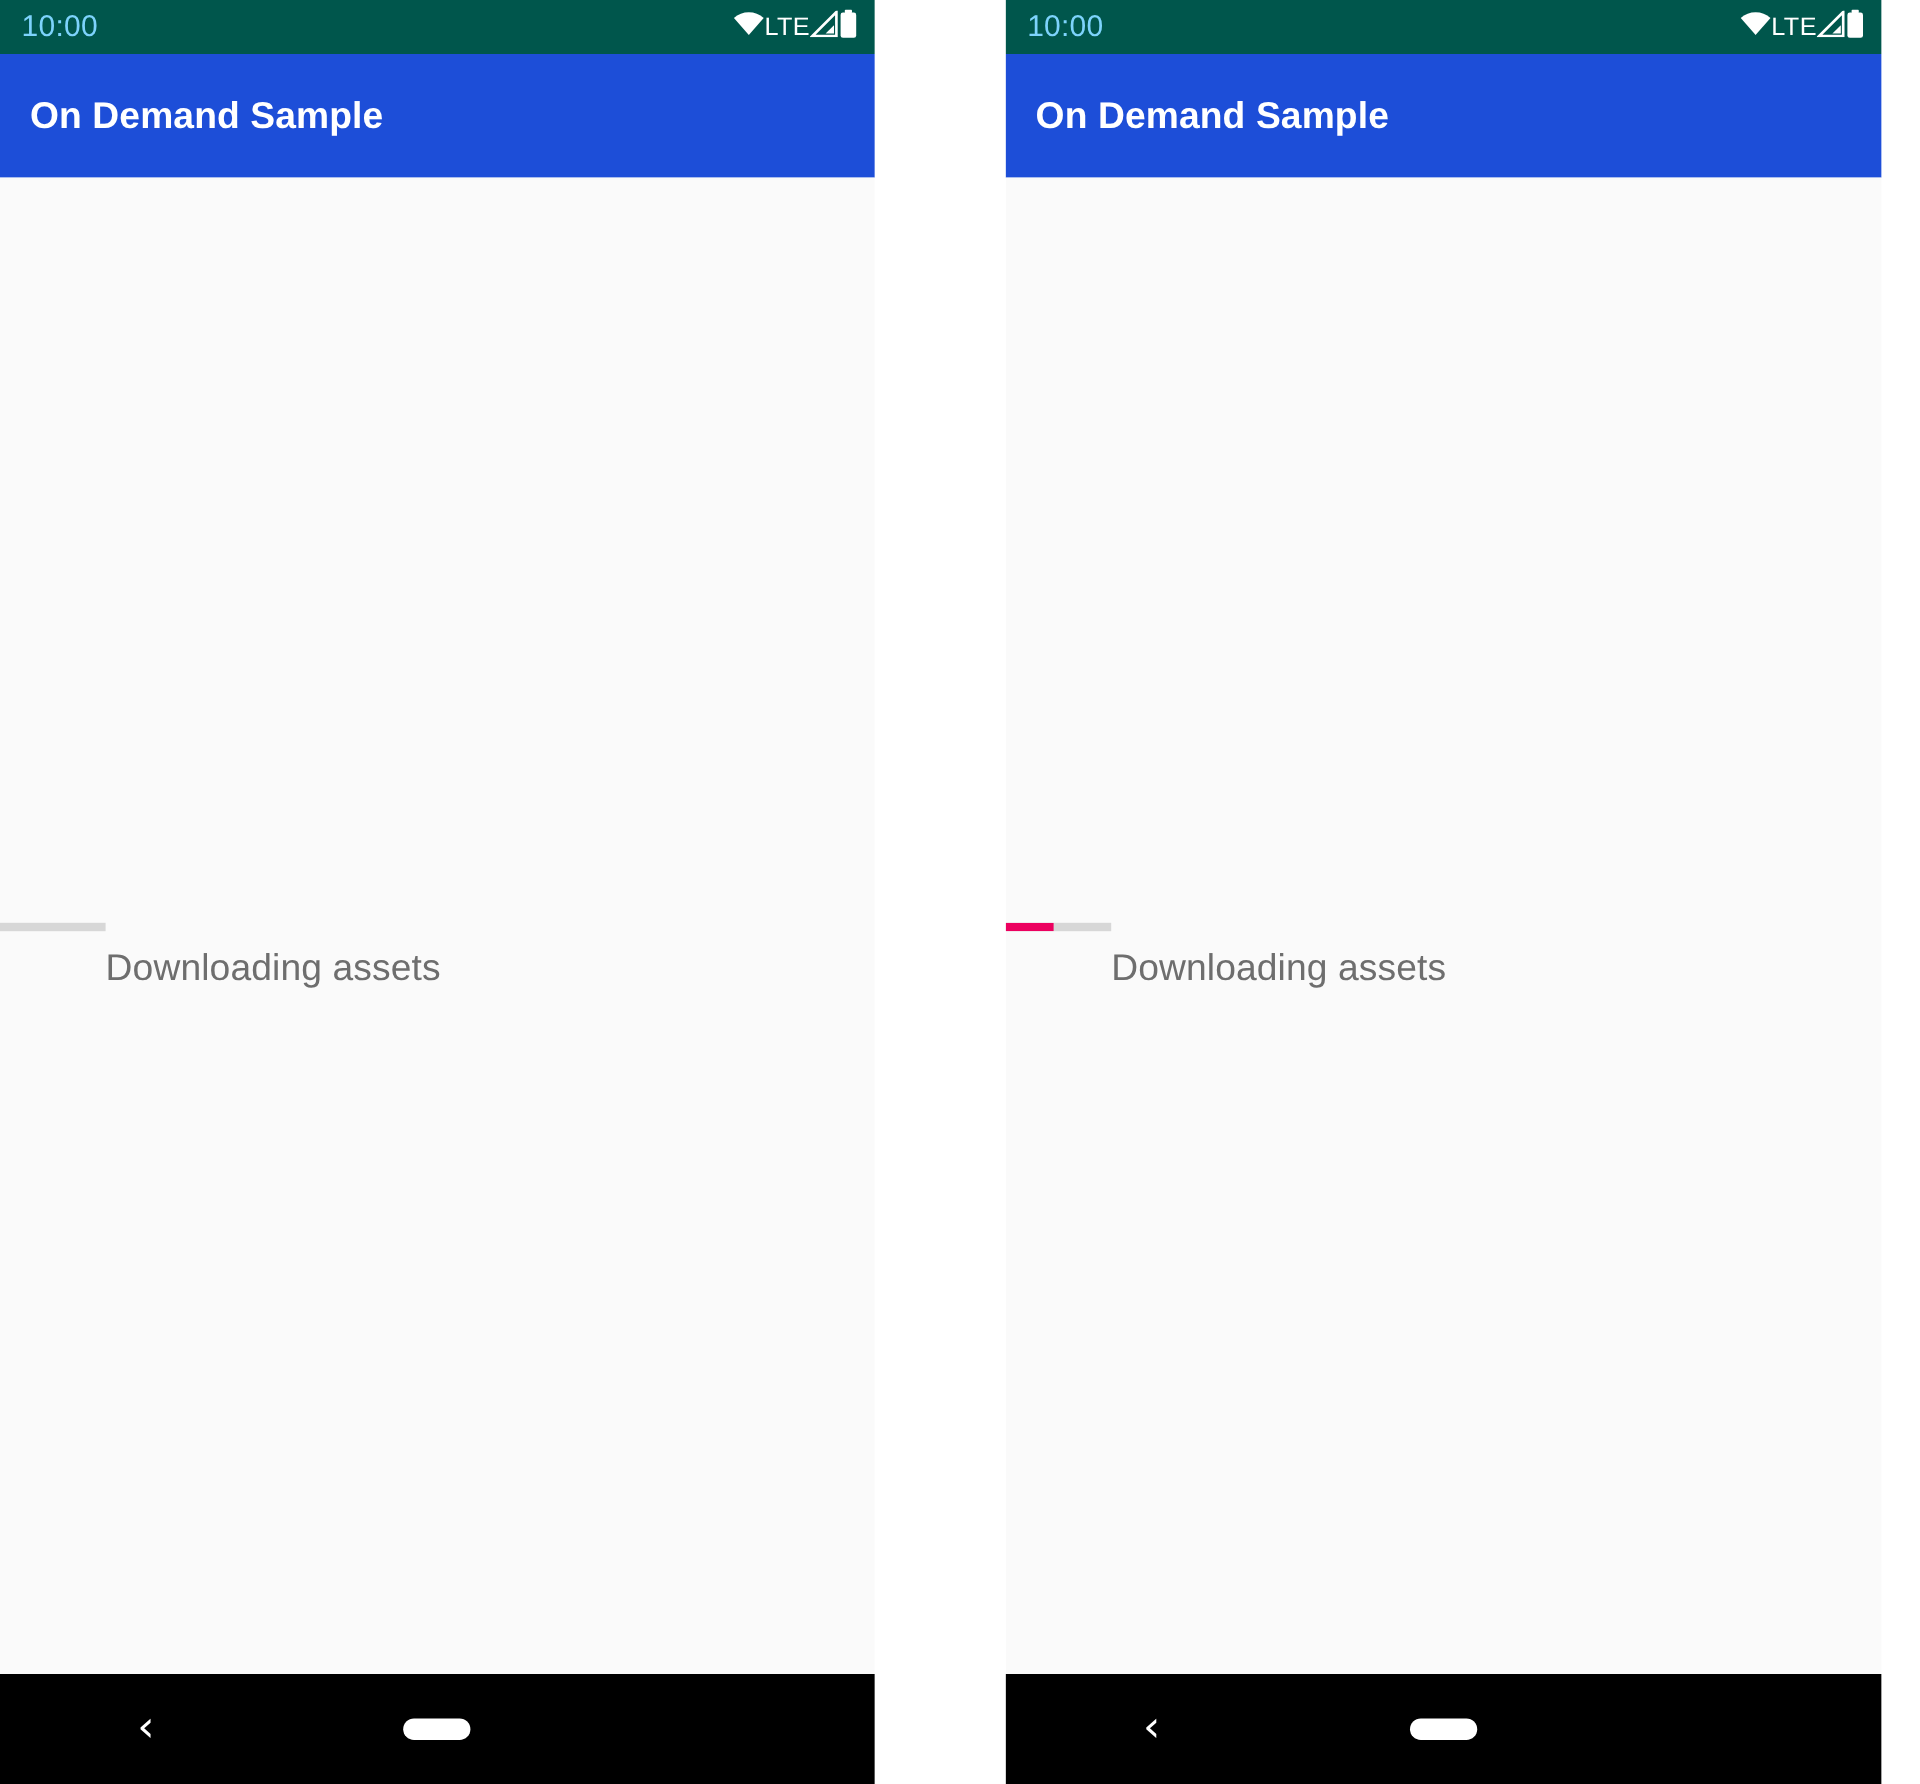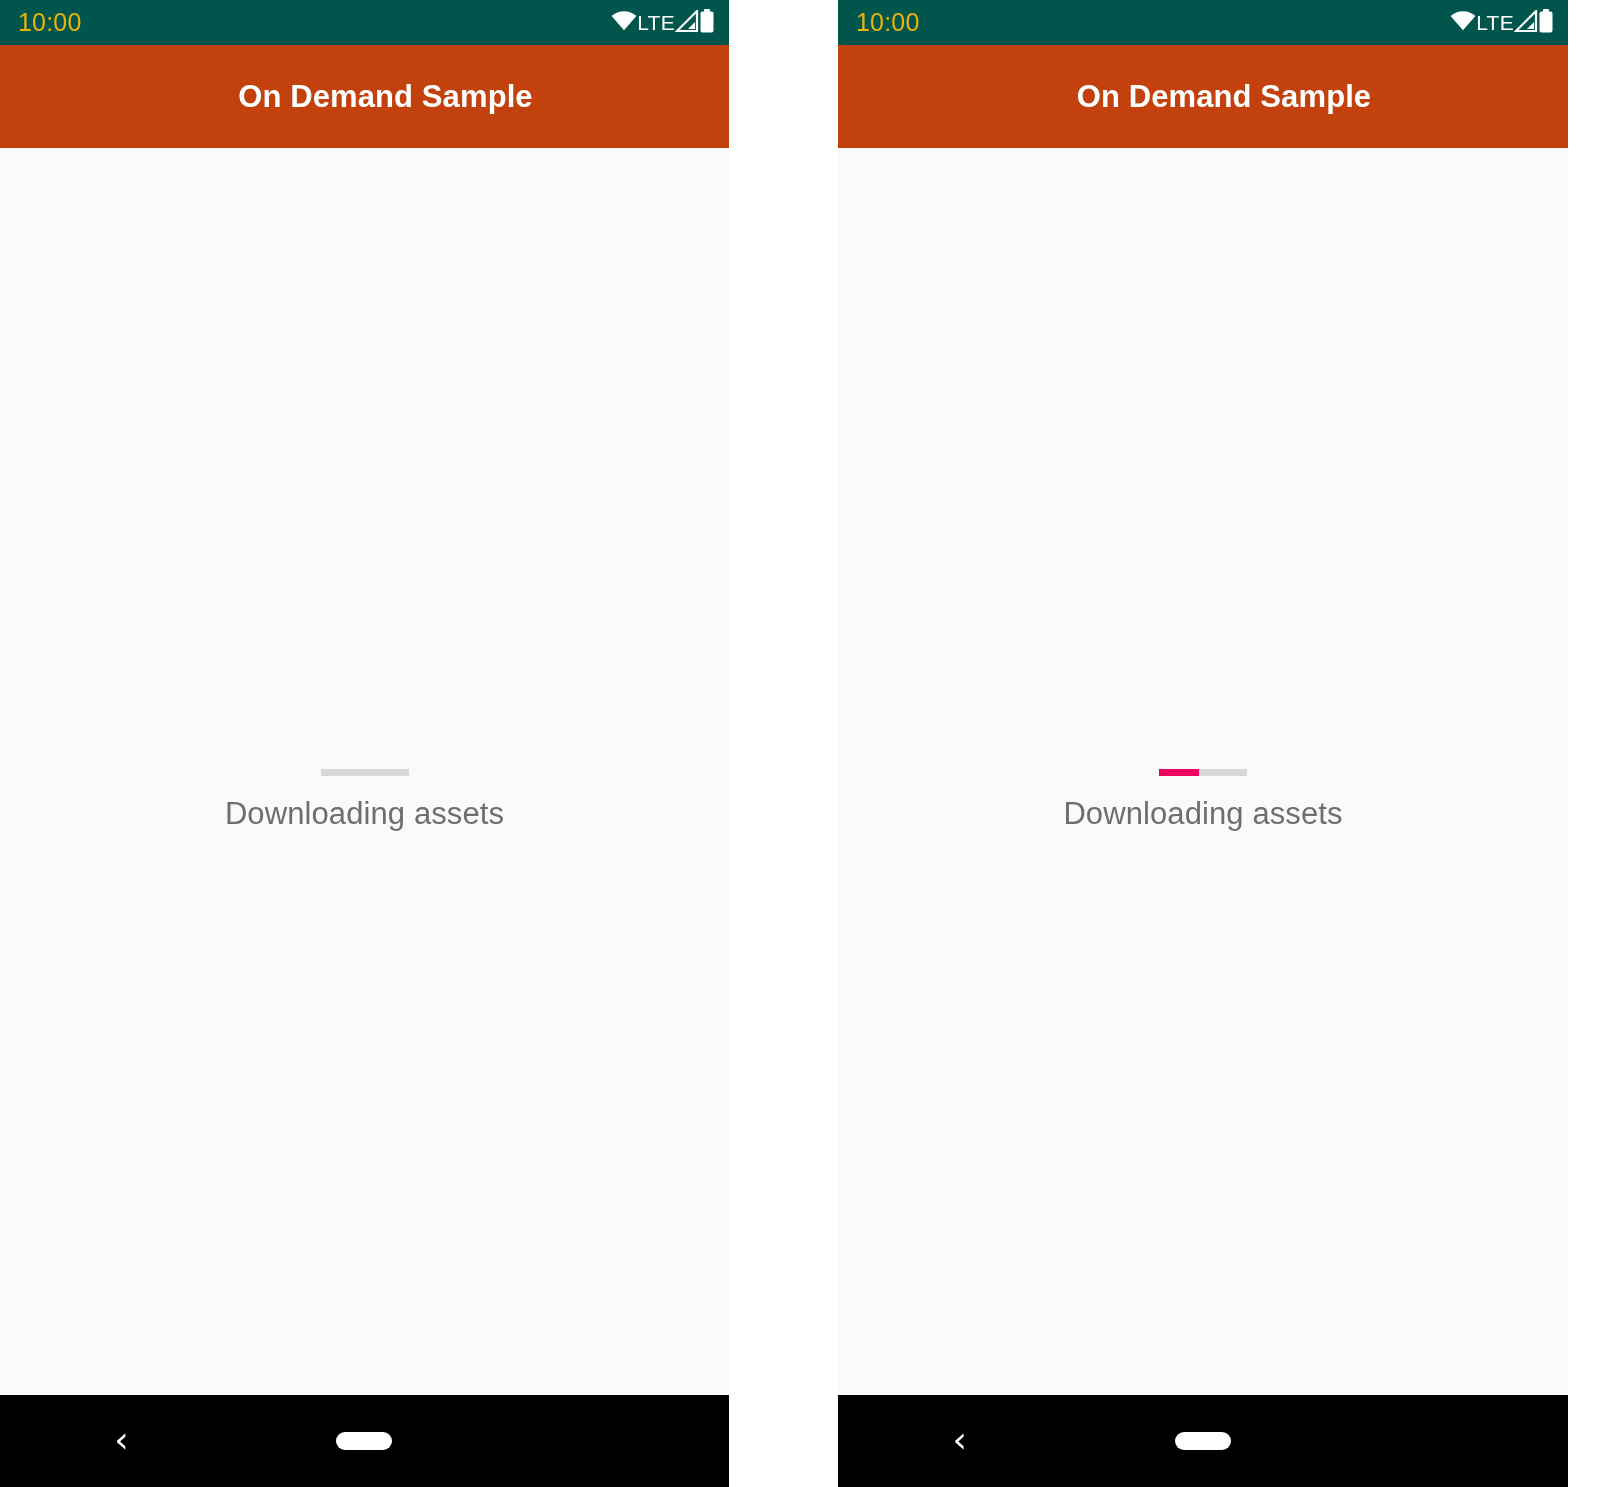--- a/index.html
+++ b/index.html
@@ -46,21 +46,21 @@
     justify-content: space-between;
     padding: 0 14px 0 18px;
     box-sizing: border-box;
     color: #ffffff;
   }
   .status-clock {
     font-size: 25px;
     font-weight: 400;
     letter-spacing: 0.2px;
     line-height: 1;
-    color: #eab308;
+    color: #7dd3fc;
   }
   .status-icons {
     display: flex;
     align-items: center;
     gap: 0;
   }
   .icon-wifi { display: block; }
   .lte-text {
     font-size: 21px;
     font-weight: 400;
@@ -68,26 +68,25 @@
     color: #ffffff;
     line-height: 1;
   }
   .icon-signal { display: block; }
   .icon-battery { display: block; }
 
   
   .app-bar {
     flex: 0 0 103px;
     height: 103px;
-    background: #c2410c;
-    display: flex;
-    align-items: center;
-    padding-left: 42px;
+    background: #1d4ed8;
+    display: flex;
+    align-items: center;
+    padding-left: 25px;
     box-sizing: border-box;
-    justify-content: center;
   }
   .app-bar-title {
     color: #ffffff;
     font-size: 31px;
     font-weight: bold;
     letter-spacing: 0.1px;
     line-height: 1;
   }
 
   
@@ -99,22 +98,22 @@
     flex-direction: column;
     align-items: center;
     justify-content: center;
   }
   .center-block {
     position: absolute;
     left: 0;
     right: 0;
     top: 621px;
     display: flex;
-    flex-direction: column;
-    align-items: center;
+    flex-direction: row;
+    align-items: flex-start;
   }
   .progress-track {
     width: 88px;
     height: 7px;
     background: #D7D7D7;
     border-radius: 0;
     position: relative;
     overflow: hidden;
   }
   .progress-fill {

